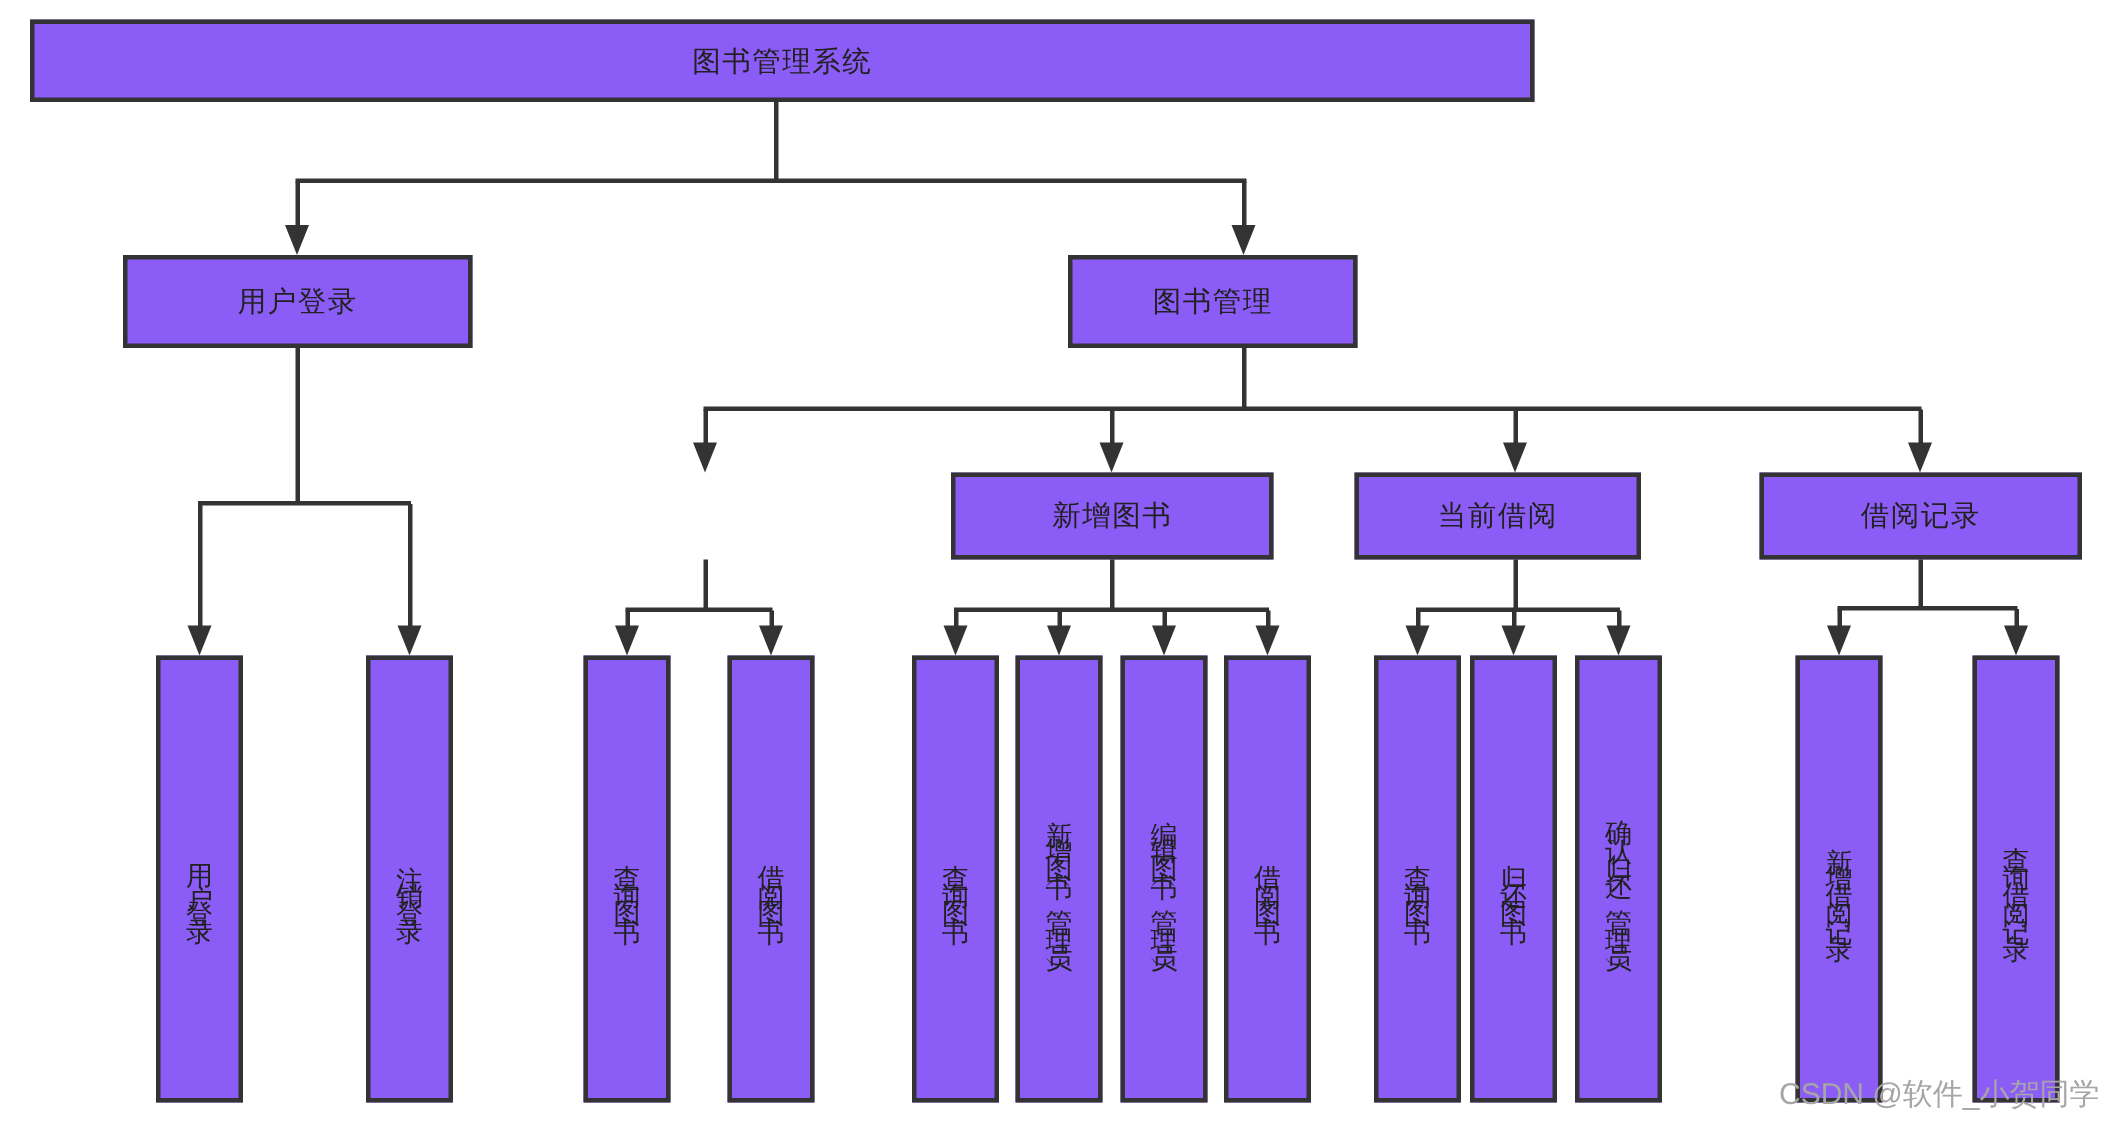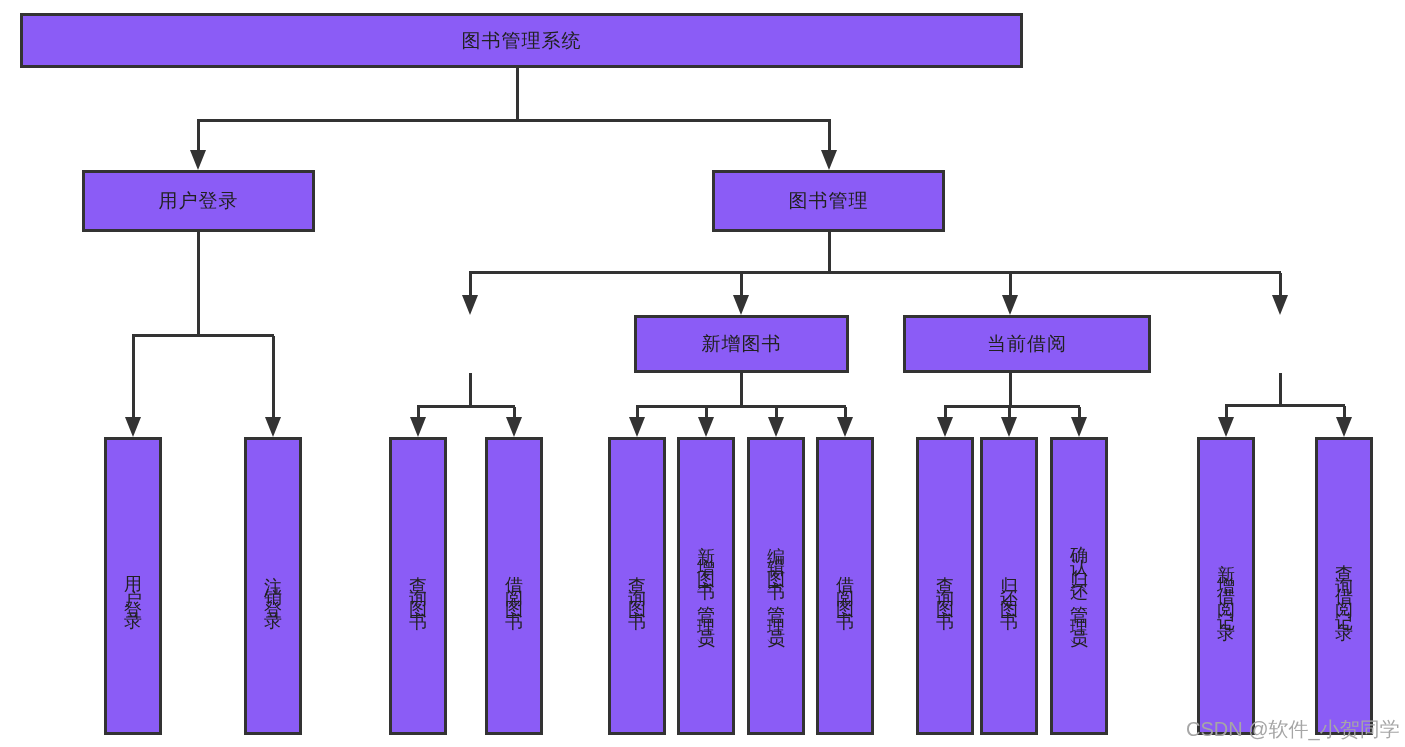--- a/index.html
+++ b/index.html
@@ -54,29 +54,32 @@
 
 <div id="canvas">
 
   <div class="box" style="left:20px; top:13px; width:1003px; height:55px;">
     <span class="hlabel">图书管理系统</span>
   </div>
 
   <div class="box" style="left:82px; top:170px; width:233px; height:62px;">
     <span class="hlabel">用户登录</span>
   </div>
-  <div class="box" style="left:712px; top:170px; width:233px; height:62px;">
+  <div class="box" style="left:712px; top:170px; width:193px; height:62px;">
     <span class="hlabel">图书管理</span>
   </div>
 
   <div class="box" style="left:634px; top:315px; width:215px; height:58px;">
     <span class="hlabel">新增图书</span>
   </div>
-  <div class="box" style="left:903px; top:315px; width:248px; height:58px;">
+  <div class="box" style="left:903px; top:315px; width:191px; height:58px;">
     <span class="hlabel">当前借阅</span>
+  </div>
+  <div class="box" style="left:1173px; top:315px; width:215px; height:58px;">
+    <span class="hlabel">借阅记录</span>
   </div>
 
   <div class="box leaf" style="left:104px;">
     <span class="vlabel">用户登录</span>
   </div>
   <div class="box leaf" style="left:244px;">
     <span class="vlabel">注销登录</span>
   </div>
 
   <div class="box leaf" style="left:389px;">

